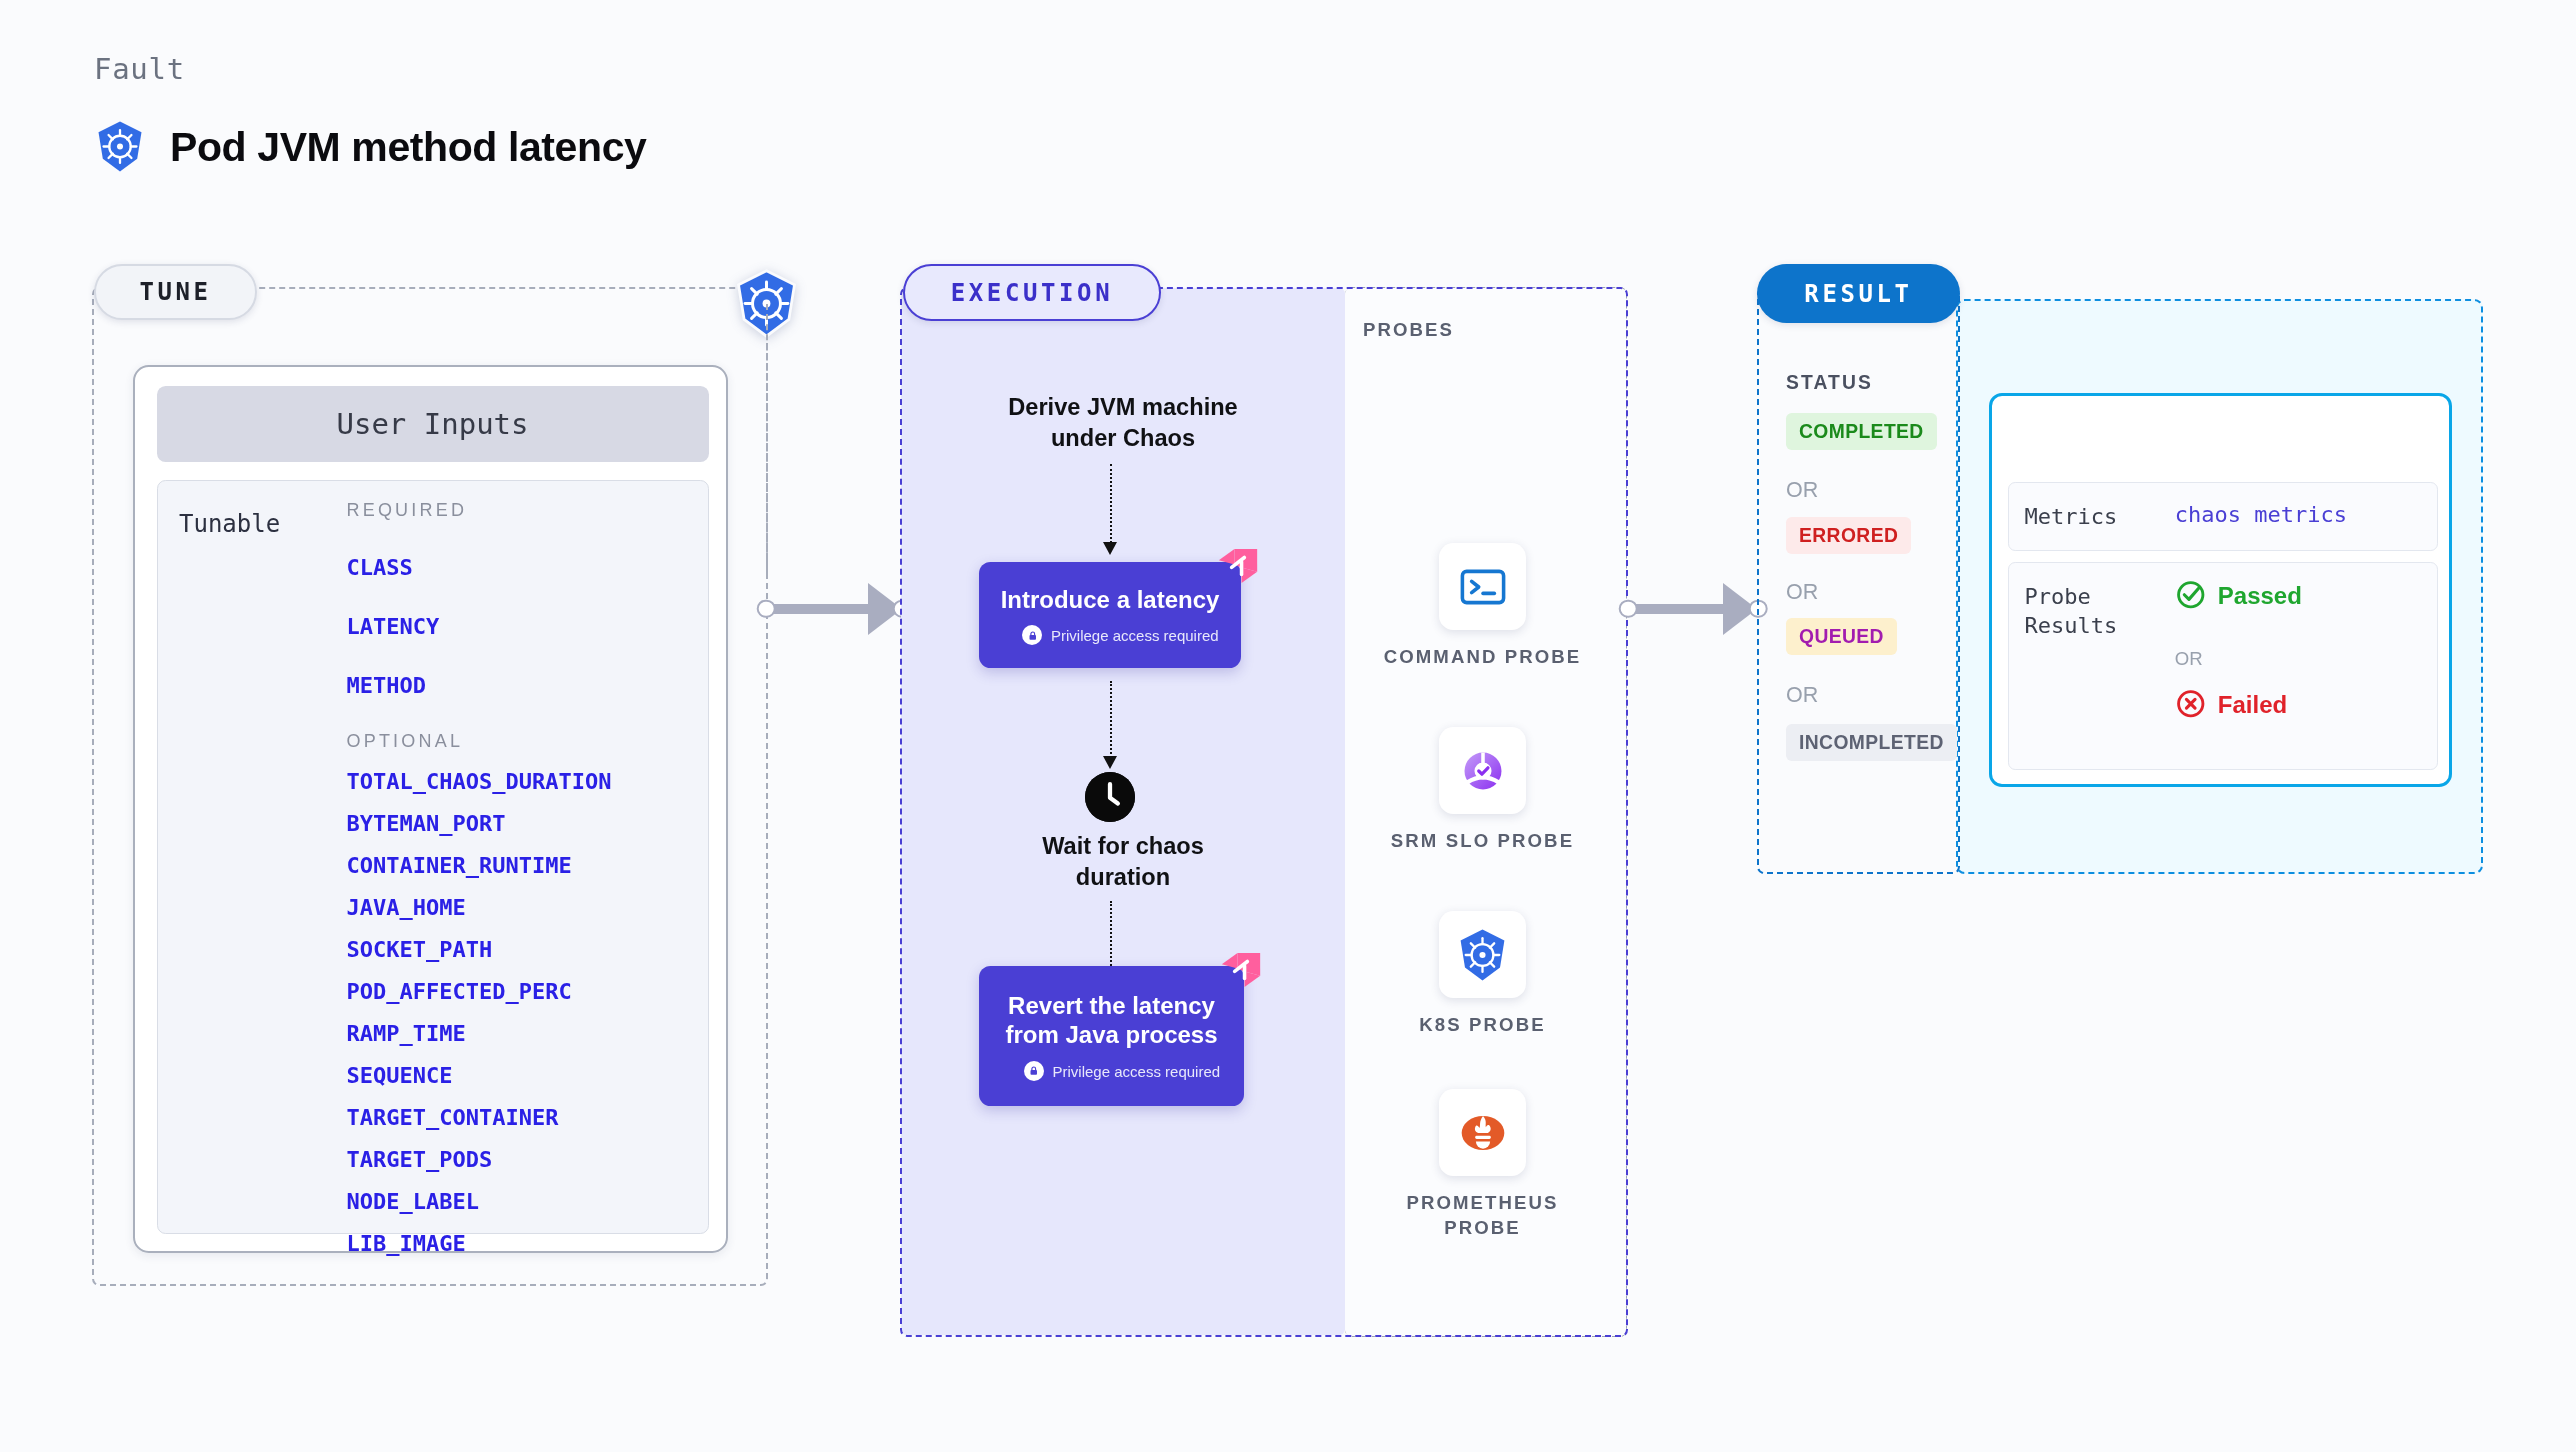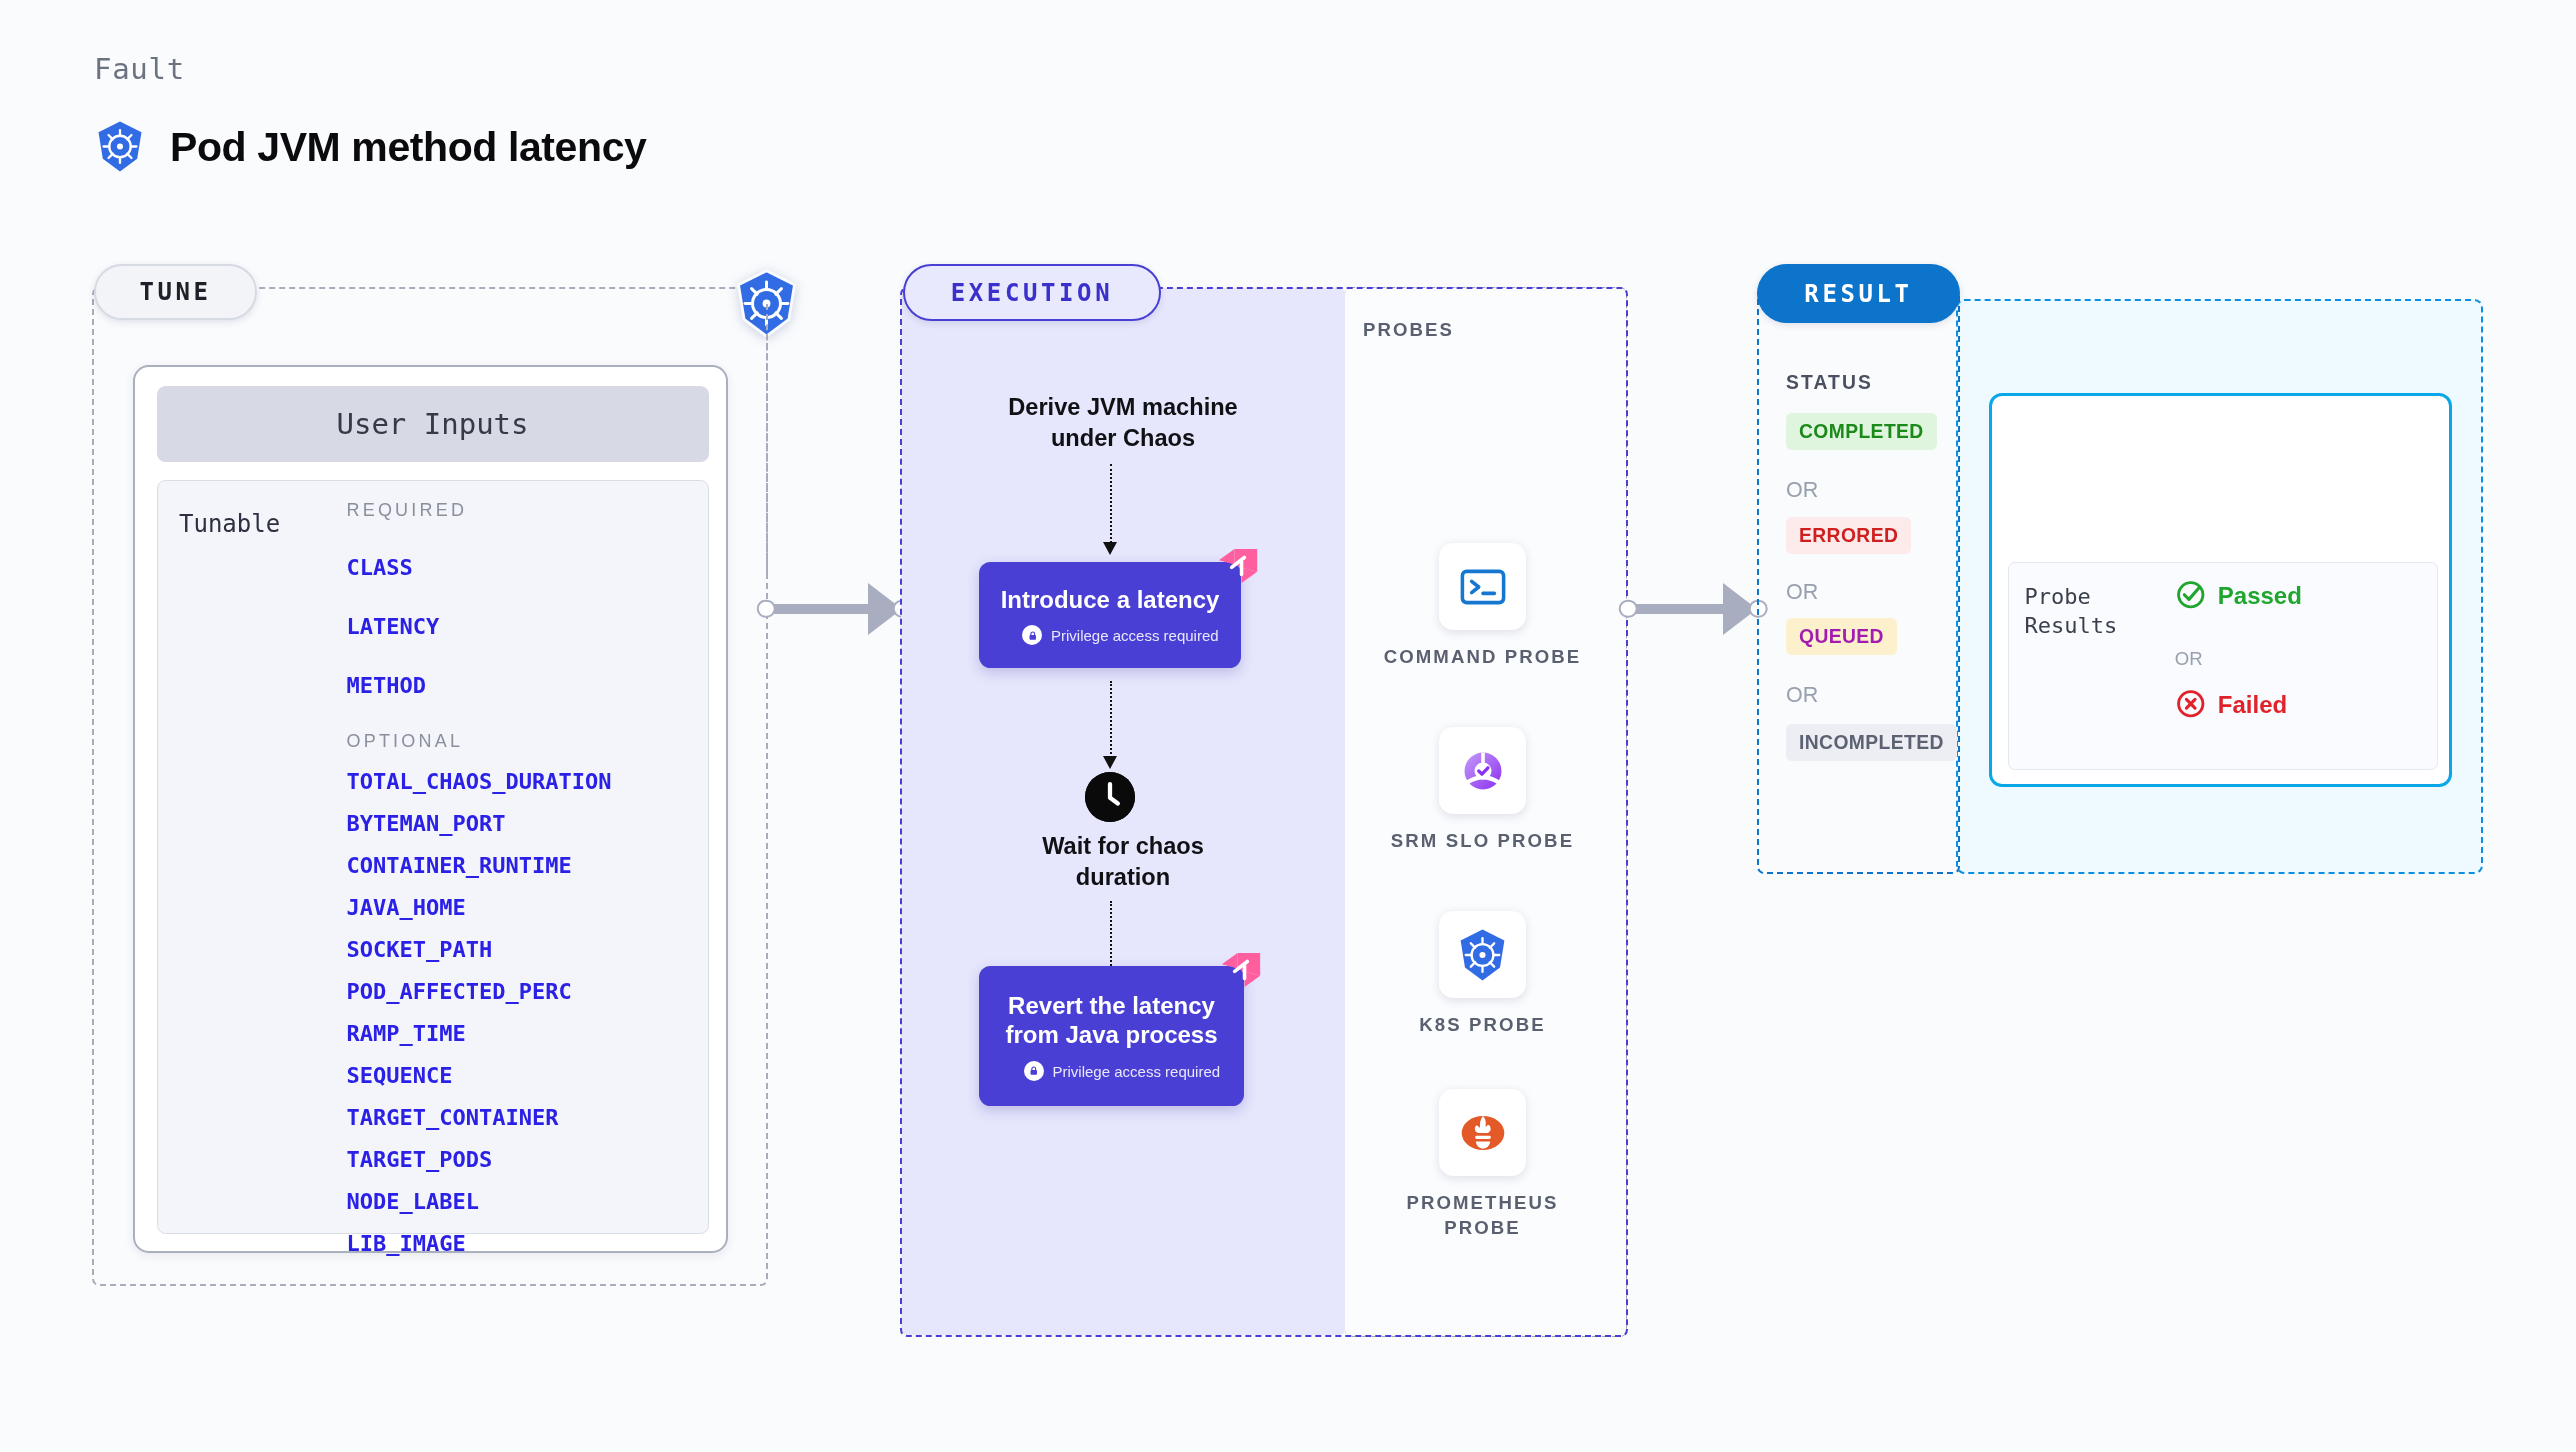--- a/index.html
+++ b/index.html
@@ -444,20 +444,24 @@
   <div class="status-badge" style="left:1786px;top:413px;background:#dff5de;color:#1b8a1b;">COMPLETED</div>
   <div class="or-text" style="left:1786px;top:478px;">OR</div>
   <div class="status-badge" style="left:1786px;top:517px;background:#fdeaea;color:#cf2020;">ERRORED</div>
   <div class="or-text" style="left:1786px;top:580px;">OR</div>
   <div class="status-badge" style="left:1786px;top:618px;background:#fdf0cd;color:#a21caf;">QUEUED</div>
   <div class="or-text" style="left:1786px;top:683px;">OR</div>
   <div class="status-badge" style="left:1786px;top:724px;background:#eceef3;color:#5d6273;">INCOMPLETED</div>
 
   <div id="output-card">
 
+    <div class="out-row" id="row-metrics">
+      <span class="out-key">Metrics</span>
+      <span class="out-val-link">chaos metrics</span>
+    </div>
 
     <div class="out-row" id="row-probes">
       <span class="out-key" style="white-space:pre-line;">Probe
 Results</span>
 
       <div class="res-line" style="left:166px;top:15.8px;">
         <span>
           <svg width="31.5" height="31.5" viewBox="0 0 44 44">
             <circle cx="22" cy="22" r="17" fill="none" stroke="#1fa62f" stroke-width="4"></circle>
             <path d="M13 22 L19.5 28.5 L33 13" fill="none" stroke="#1fa62f" stroke-width="4.4" stroke-linecap="round" stroke-linejoin="round"></path>

